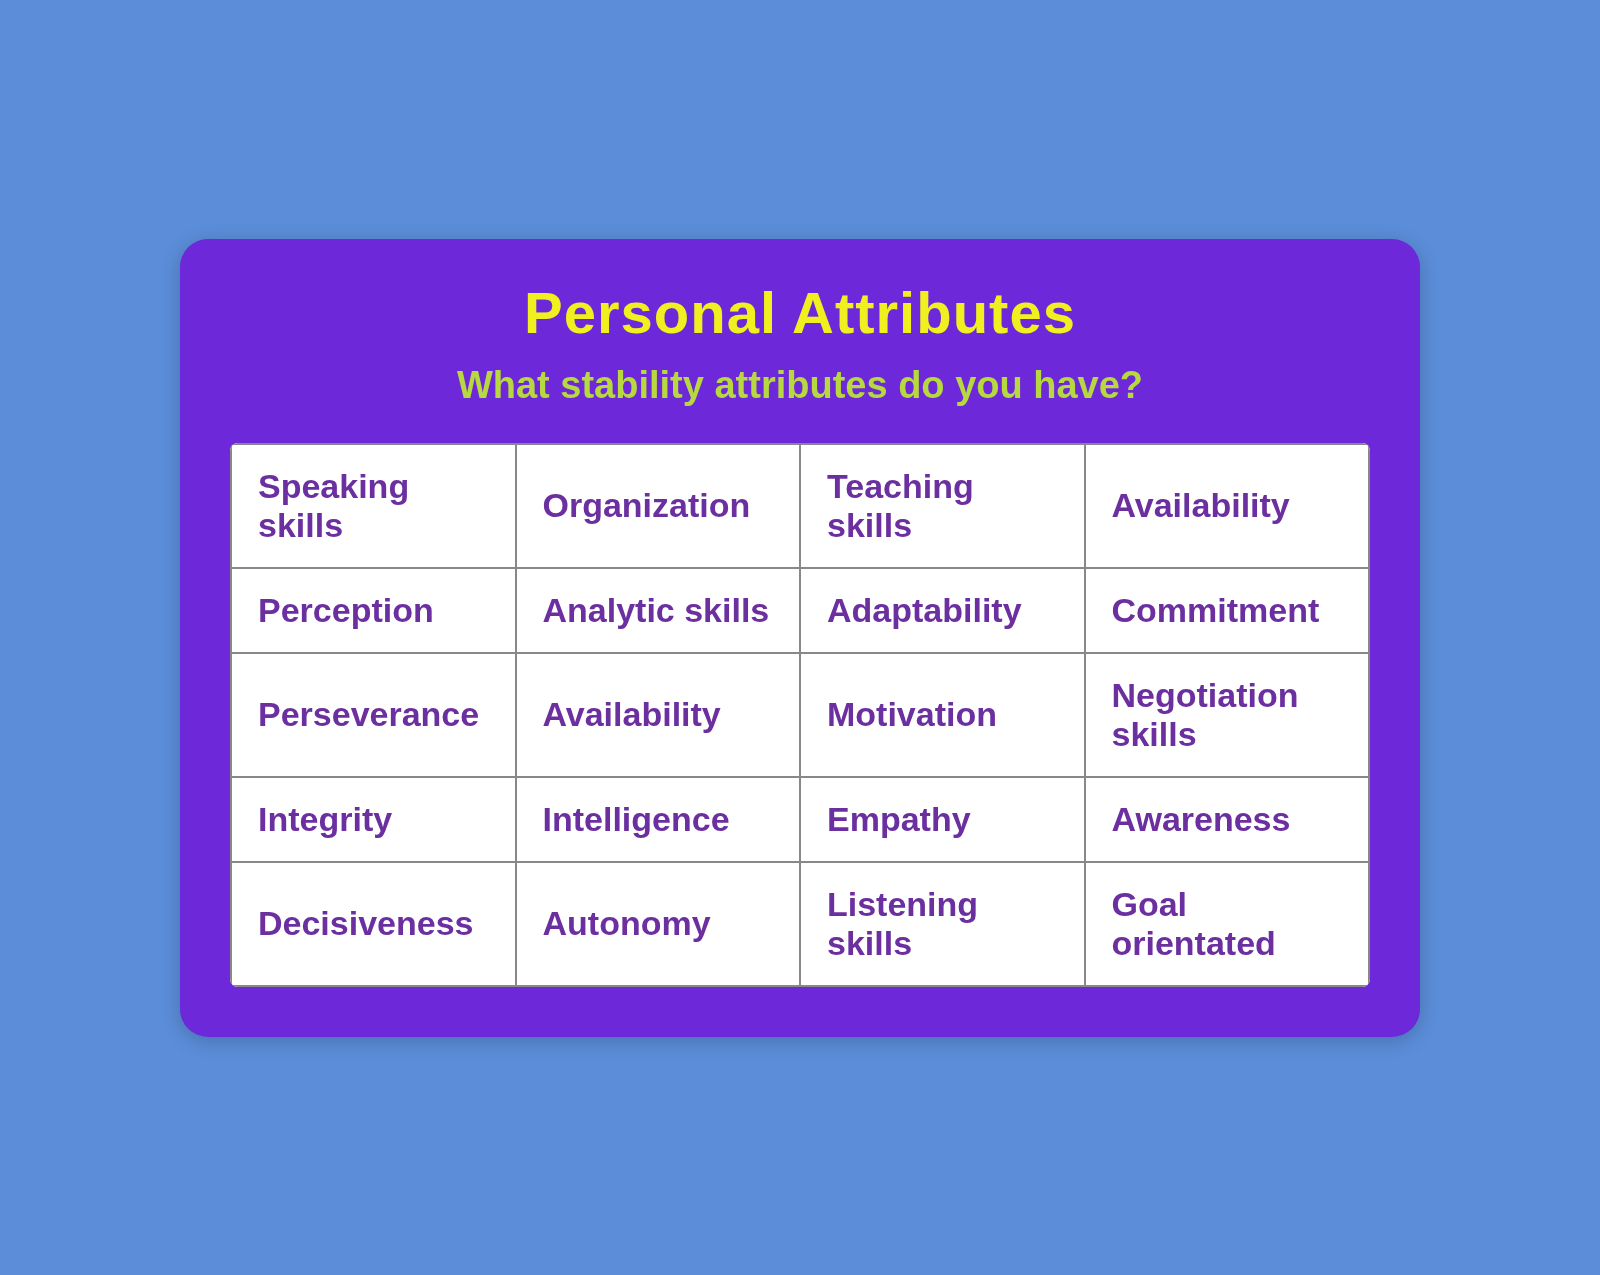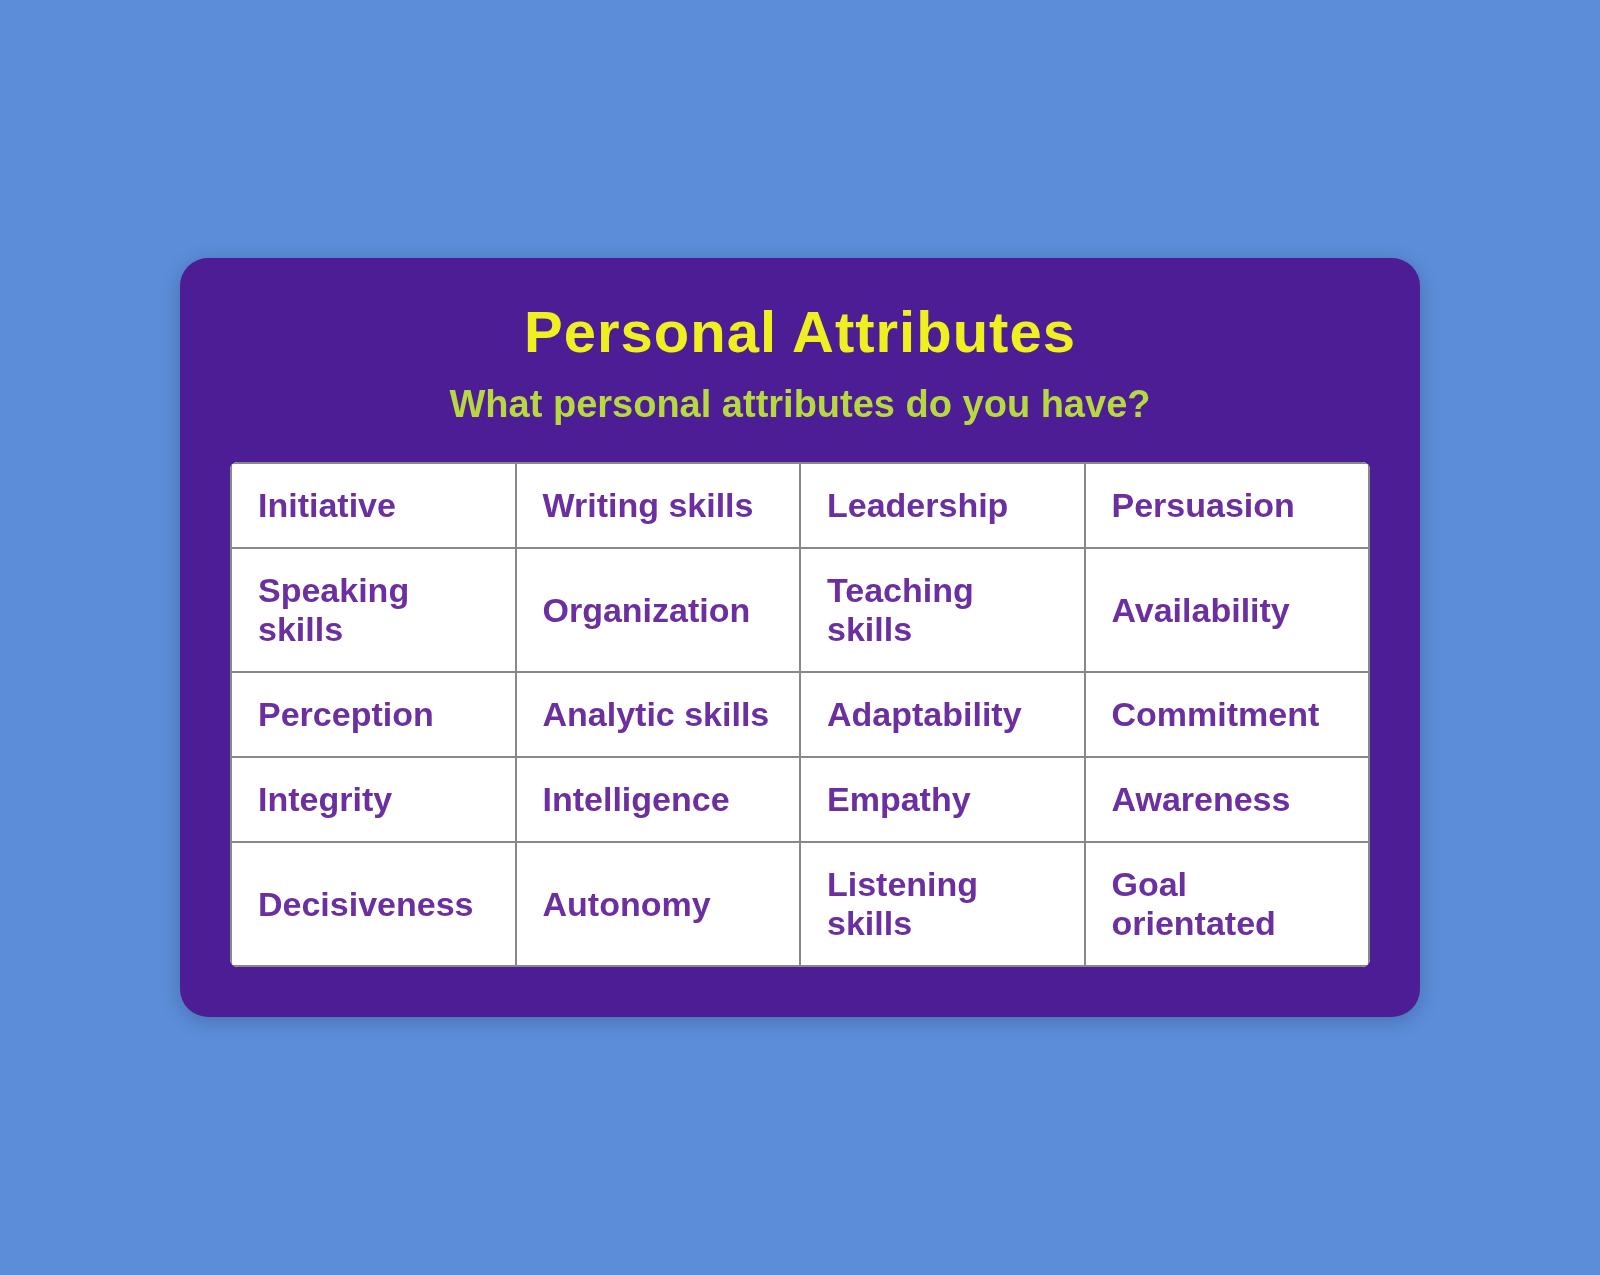--- a/index.html
+++ b/index.html
@@ -12,21 +12,21 @@
       width: 1600px;
       height: 1275px;
       display: flex;
       align-items: center;
       justify-content: center;
       background: #5b8dd9;
       font-family: Arial, sans-serif;
     }
 
     .card {
-      background: #4c1d95;
+      background: #6d28d9;
       border-radius: 28px;
       padding: 40px 50px 50px 50px;
       width: 1240px;
       box-shadow: 0 4px 20px rgba(0,0,0,0.2);
     }
 
     .main-title {
       text-align: center;
       font-size: 58px;
       font-weight: 900;
@@ -64,40 +64,40 @@
 
     .attributes-table tr:first-child td {
       border-top: 2px solid #888;
     }
   </style>
 </head>
 <body>
 
 <div class="card">
   <h1 class="main-title">Personal Attributes</h1>
-  <h2 class="subtitle">What personal attributes do you have?</h2>
+  <h2 class="subtitle">What stability attributes do you have?</h2>
   <table class="attributes-table">
     <tbody id="table-body">
-    <tr>
-          <td>Initiative</td>
-          <td>Writing skills</td>
-          <td>Leadership</td>
-          <td>Persuasion</td>
-        </tr>
         <tr>
           <td>Speaking skills</td>
           <td>Organization</td>
           <td>Teaching skills</td>
           <td>Availability</td>
         </tr>
         <tr>
           <td>Perception</td>
           <td>Analytic skills</td>
           <td>Adaptability</td>
           <td>Commitment</td>
+        </tr>
+        <tr>
+          <td>Perseverance</td>
+          <td>Availability</td>
+          <td>Motivation</td>
+          <td>Negotiation skills</td>
         </tr>
         <tr>
           <td>Integrity</td>
           <td>Intelligence</td>
           <td>Empathy</td>
           <td>Awareness</td>
         </tr>
         <tr>
           <td>Decisiveness</td>
           <td>Autonomy</td>

